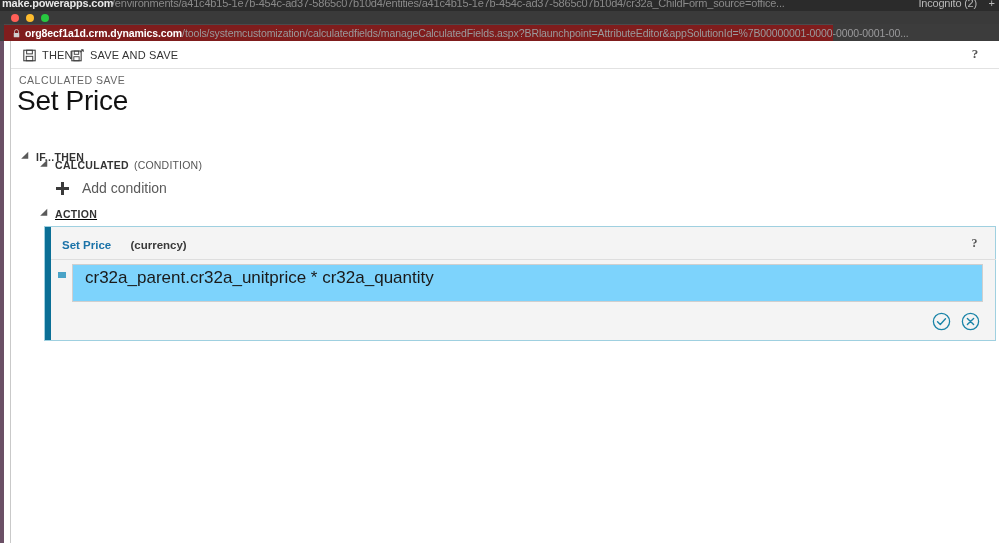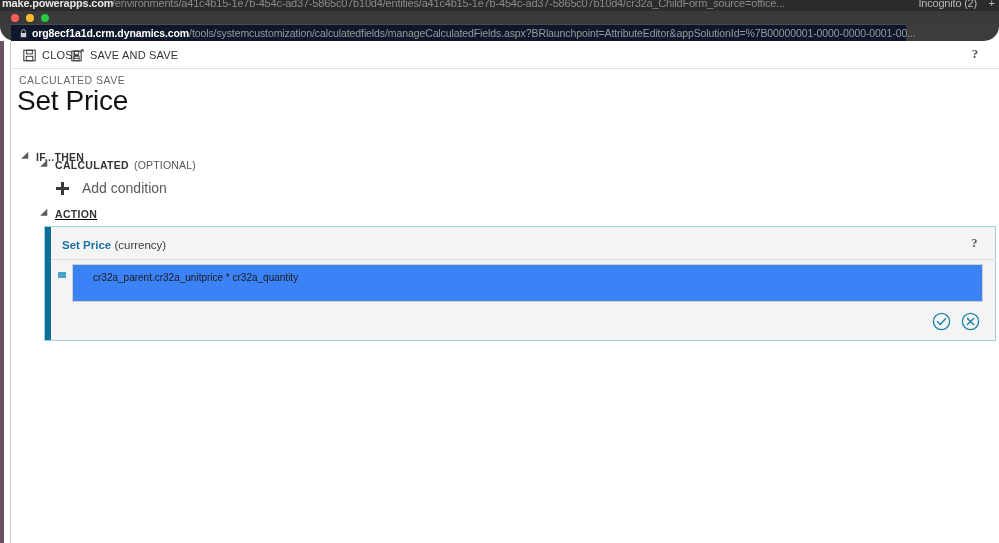--- a/index.html
+++ b/index.html
@@ -15,21 +15,20 @@
     position: relative;
   }
 
   
   #browser-chrome {
     position: absolute;
     top: 0; left: 0;
     width: 999px;
     height: 41px;
     background: #3c3c3c;
-    border-radius: 15px;
   }
   .chrome-tabstrip {
     position: absolute;
     top: 0; left: 0;
     width: 999px; height: 11px;
     background: #2b2b2b;
     overflow: hidden;
     white-space: nowrap;
   }
   .tab-url-left {
@@ -88,23 +87,23 @@
     top: 11px; left: 0;
     width: 999px; height: 13px;
     line-height: 13px;
     text-align: center;
     font-size: 10px;
     color: #dcdcdc;
   }
 
   .chrome-urlbar {
     position: absolute;
-    top: 24px; left: 11px;
-    width: 895px; height: 17px;
-    background: #0f172a;
+    top: 24px; left: 4px;
+    width: 829px; height: 17px;
+    background: #7f1d1d;
     border-top: 1px solid #4a4a4c;
   }
   .lock-icon {
     position: absolute;
     left: 9px; top: 4px;
     width: 7px; height: 9px;
   }
   .url-text {
     position: absolute;
     left: 21px; top: 0;
@@ -272,21 +271,22 @@
     position: absolute;
     left: 17px; top: 12px;
     font-size: 11.5px;
   }
   .panel-title .pt-name {
     color: #1a72a8;
     font-weight: bold;
   }
   .panel-title .pt-type {
     color: #3a3a3a;
-    font-weight: normal;
+    font-weight: bold;
+    margin-left: 16px;
   }
   .panel-help {
     position: absolute;
     right: 13px; top: 8px;
     width: 15px; height: 16px;
     line-height: 16px;
     text-align: center;
     font-size: 12px;
     font-weight: bold;
     color: #555555;
@@ -305,27 +305,27 @@
     left: 13px; top: 45px;
     width: 8px; height: 6px;
     background: #4aa3c7;
     cursor: move;
   }
   .formula-box {
     position: absolute;
     left: 27px; top: 37px;
     width: 911px;
     height: 38px;
-    background: #3b82f6;
+    background: #7dd3fc;
     border: 1px solid #cfcfcf;
     box-sizing: border-box;
     font-family: "Liberation Sans", sans-serif;
-    font-size: 10px;
+    font-size: 17px;
     color: #1a1a1a;
-    padding: 6px 20px;
+    padding: 6px 12px;
     resize: none;
     outline: none;
     line-height: 14px;
   }
   .panel-actions {
     position: absolute;
     right: 15px;
     bottom: 9px;
     display: flex;
     gap: 10px;
@@ -374,21 +374,21 @@
   <div class="left-rule"></div>
 
   <div class="cmdbar">
 
     <div class="cmd-btn cmd-save">
       <svg class="cmd-ico" viewBox="0 0 16 16">
         <rect x="1" y="1.5" width="14" height="13" fill="none" stroke="#3a3a3a" stroke-width="1.3"></rect>
         <rect x="4.5" y="1.5" width="7" height="4.5" fill="none" stroke="#3a3a3a" stroke-width="1.2"></rect>
         <rect x="4" y="9" width="8" height="5.5" fill="none" stroke="#3a3a3a" stroke-width="1.2"></rect>
       </svg>
-      <span>CLOSE</span>
+      <span>THEN</span>
     </div>
 
     <div class="cmd-btn cmd-saveclose">
       <svg class="cmd-ico" viewBox="0 0 16 16">
         <rect x="1" y="2.5" width="11.5" height="12" fill="none" stroke="#3a3a3a" stroke-width="1.3"></rect>
         <rect x="4" y="2.5" width="5.5" height="4" fill="none" stroke="#3a3a3a" stroke-width="1.1"></rect>
         <rect x="3.5" y="9.5" width="6.5" height="5" fill="none" stroke="#3a3a3a" stroke-width="1.1"></rect>
         <path d="M11 4 L15 1 M15 1 L15 3.6 M15 1 L12.4 1" stroke="#3a3a3a" stroke-width="1.2" fill="none"></path>
       </svg>
       <span>SAVE AND SAVE</span>
@@ -401,21 +401,21 @@
   <div class="bigtitle">Set Price</div>
 
   <div class="tree-row row-ifthen">
     <span class="caret"></span>
     <span class="tree-label">IF...THEN</span>
   </div>
 
   <div class="tree-row row-condition">
     <span class="caret"></span>
     <span class="tree-label">CALCULATED</span>
-    <span class="tree-sub">(OPTIONAL)</span>
+    <span class="tree-sub">(CONDITION)</span>
   </div>
 
   <div class="addcond">
     <span class="plus-icon"></span>
     <span class="addcond-label">Add condition</span>
   </div>
 
   <div class="tree-row row-action">
     <span class="caret"></span>
     <span class="tree-label">ACTION</span>

